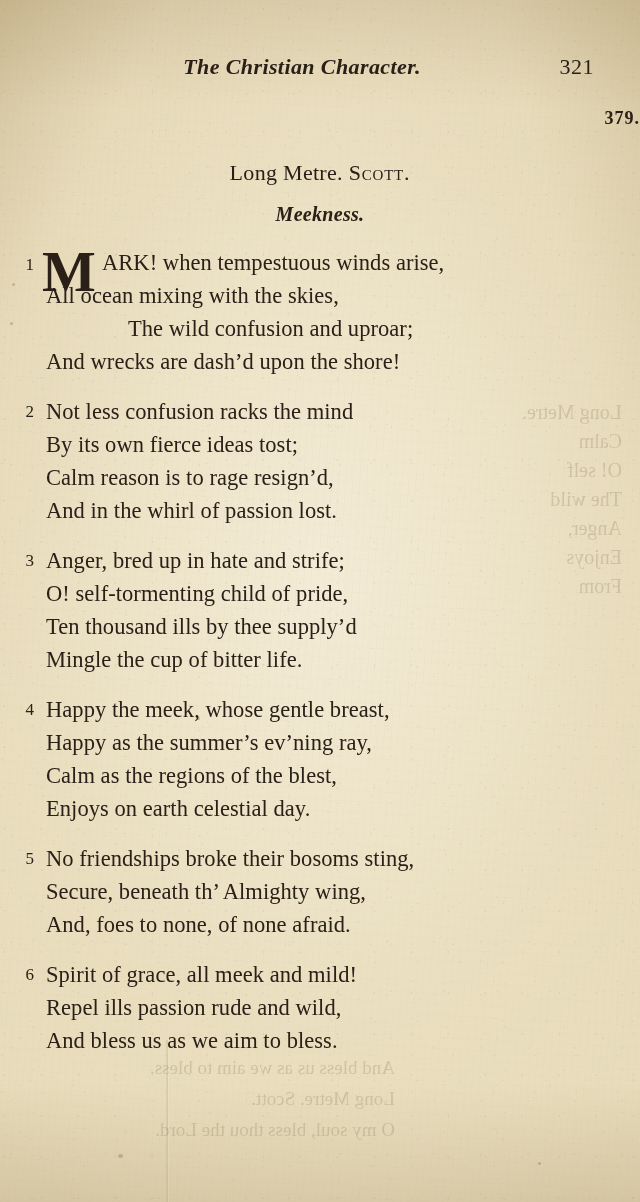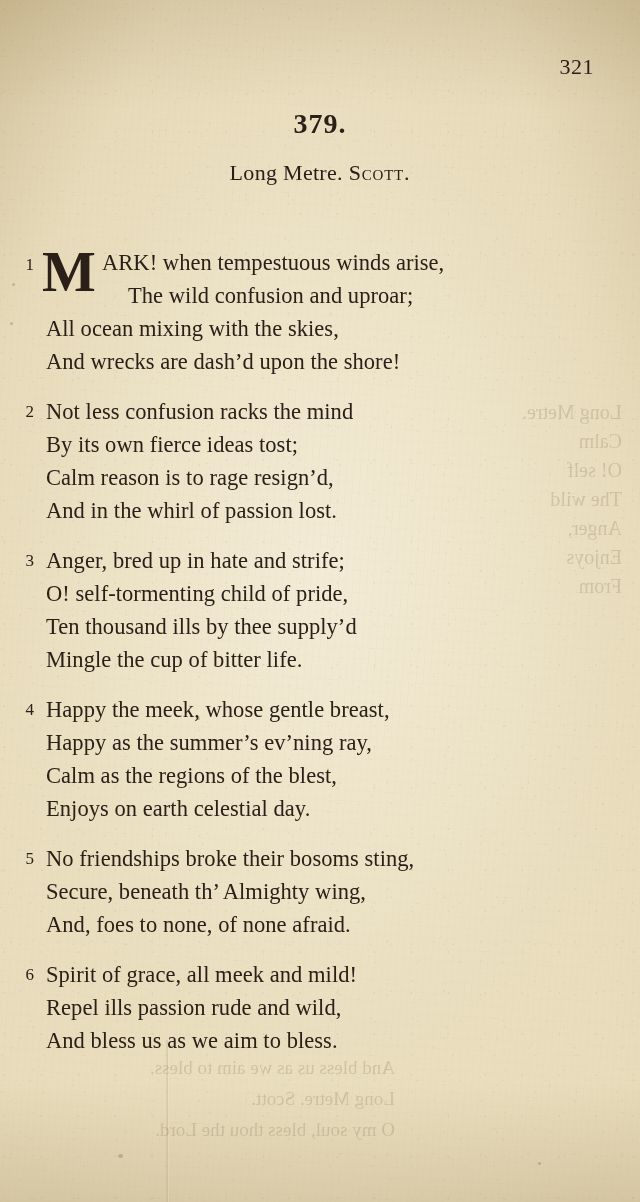--- a/index.html
+++ b/index.html
@@ -104,22 +104,22 @@
     font-size: 22px;
     font-weight: 400;
     letter-spacing: 0.5px;
   }
 
   
   .hymn-number {
     position: absolute;
     left: 0; right: 0;
     top: 108px;
-    text-align: center;
-    font-size: 28px;
+    text-align: right;
+    font-size: 18px;
     font-weight: 600;
     letter-spacing: 1px;
   }
   .hymn-meta {
     position: absolute;
     left: 0; right: 0;
     top: 160px;
     text-align: center;
     font-size: 22px;
     letter-spacing: 0.3px;
@@ -204,40 +204,42 @@
 O! self
 The wild
 Anger,
 Enjoys
 From</div>
   <div class="showthrough st-bottom">And bless us as we aim to bless.
 Long Metre. Scott.
 O my soul, bless thou the Lord.</div>
 
   <div class="runhead">
+    <div class="runhead-title">The Christian Character.</div>
     <div class="runhead-pageno">321</div>
   </div>
 
   <div class="hymn-number">379.</div>
 
   <div class="hymn-meta">
     <span>Long Metre.</span>
     <span class="sc">Scott.</span>
   </div>
 
+  <div class="hymn-subject">Meekness.</div>
 
   <div class="body-text">
 
     <div class="stanza stanza-first">
       <div class="stanza-num">1</div>
       <div class="lines">
         <span class="dropcap">M</span>
         <div class="line line-dc1">ARK! when tempestuous winds arise,</div>
+        <div class="line">All ocean mixing with the skies,</div>
         <div class="line line-dc2">The wild confusion and uproar;</div>
-        <div class="line">All ocean mixing with the skies,</div>
         <div class="line">And wrecks are dash’d upon the shore!</div>
       </div>
     </div>
 
     <div class="stanza">
       <div class="stanza-num">2</div>
       <div class="lines">
         <div class="line">Not less confusion racks the mind</div>
         <div class="line">By its own fierce ideas tost;</div>
         <div class="line">Calm reason is to rage resign’d,</div>

